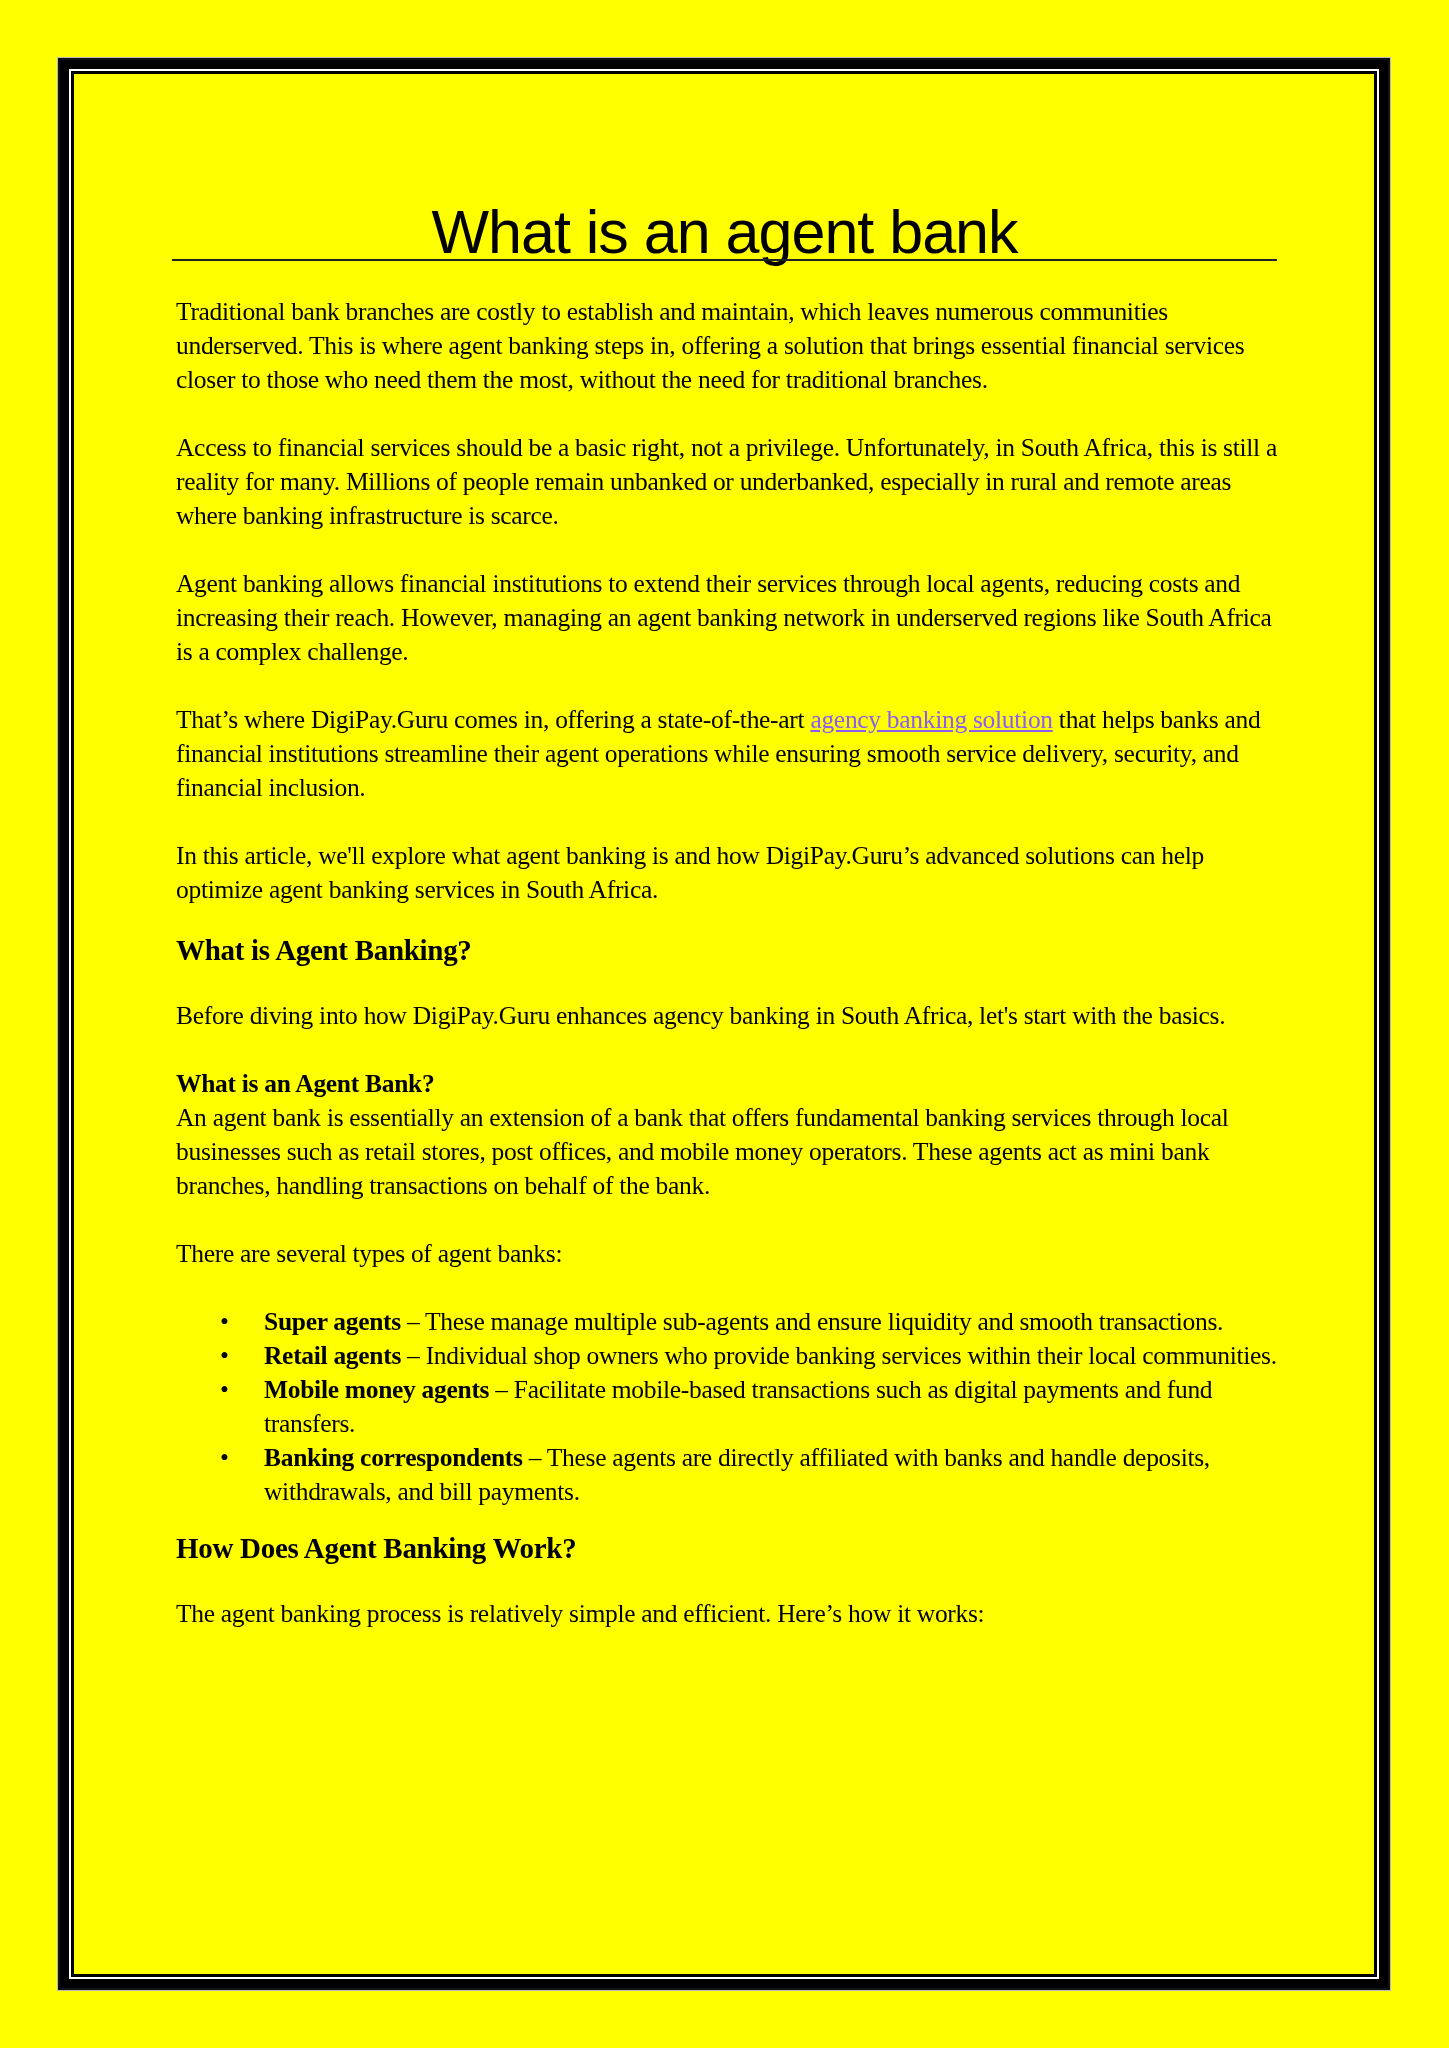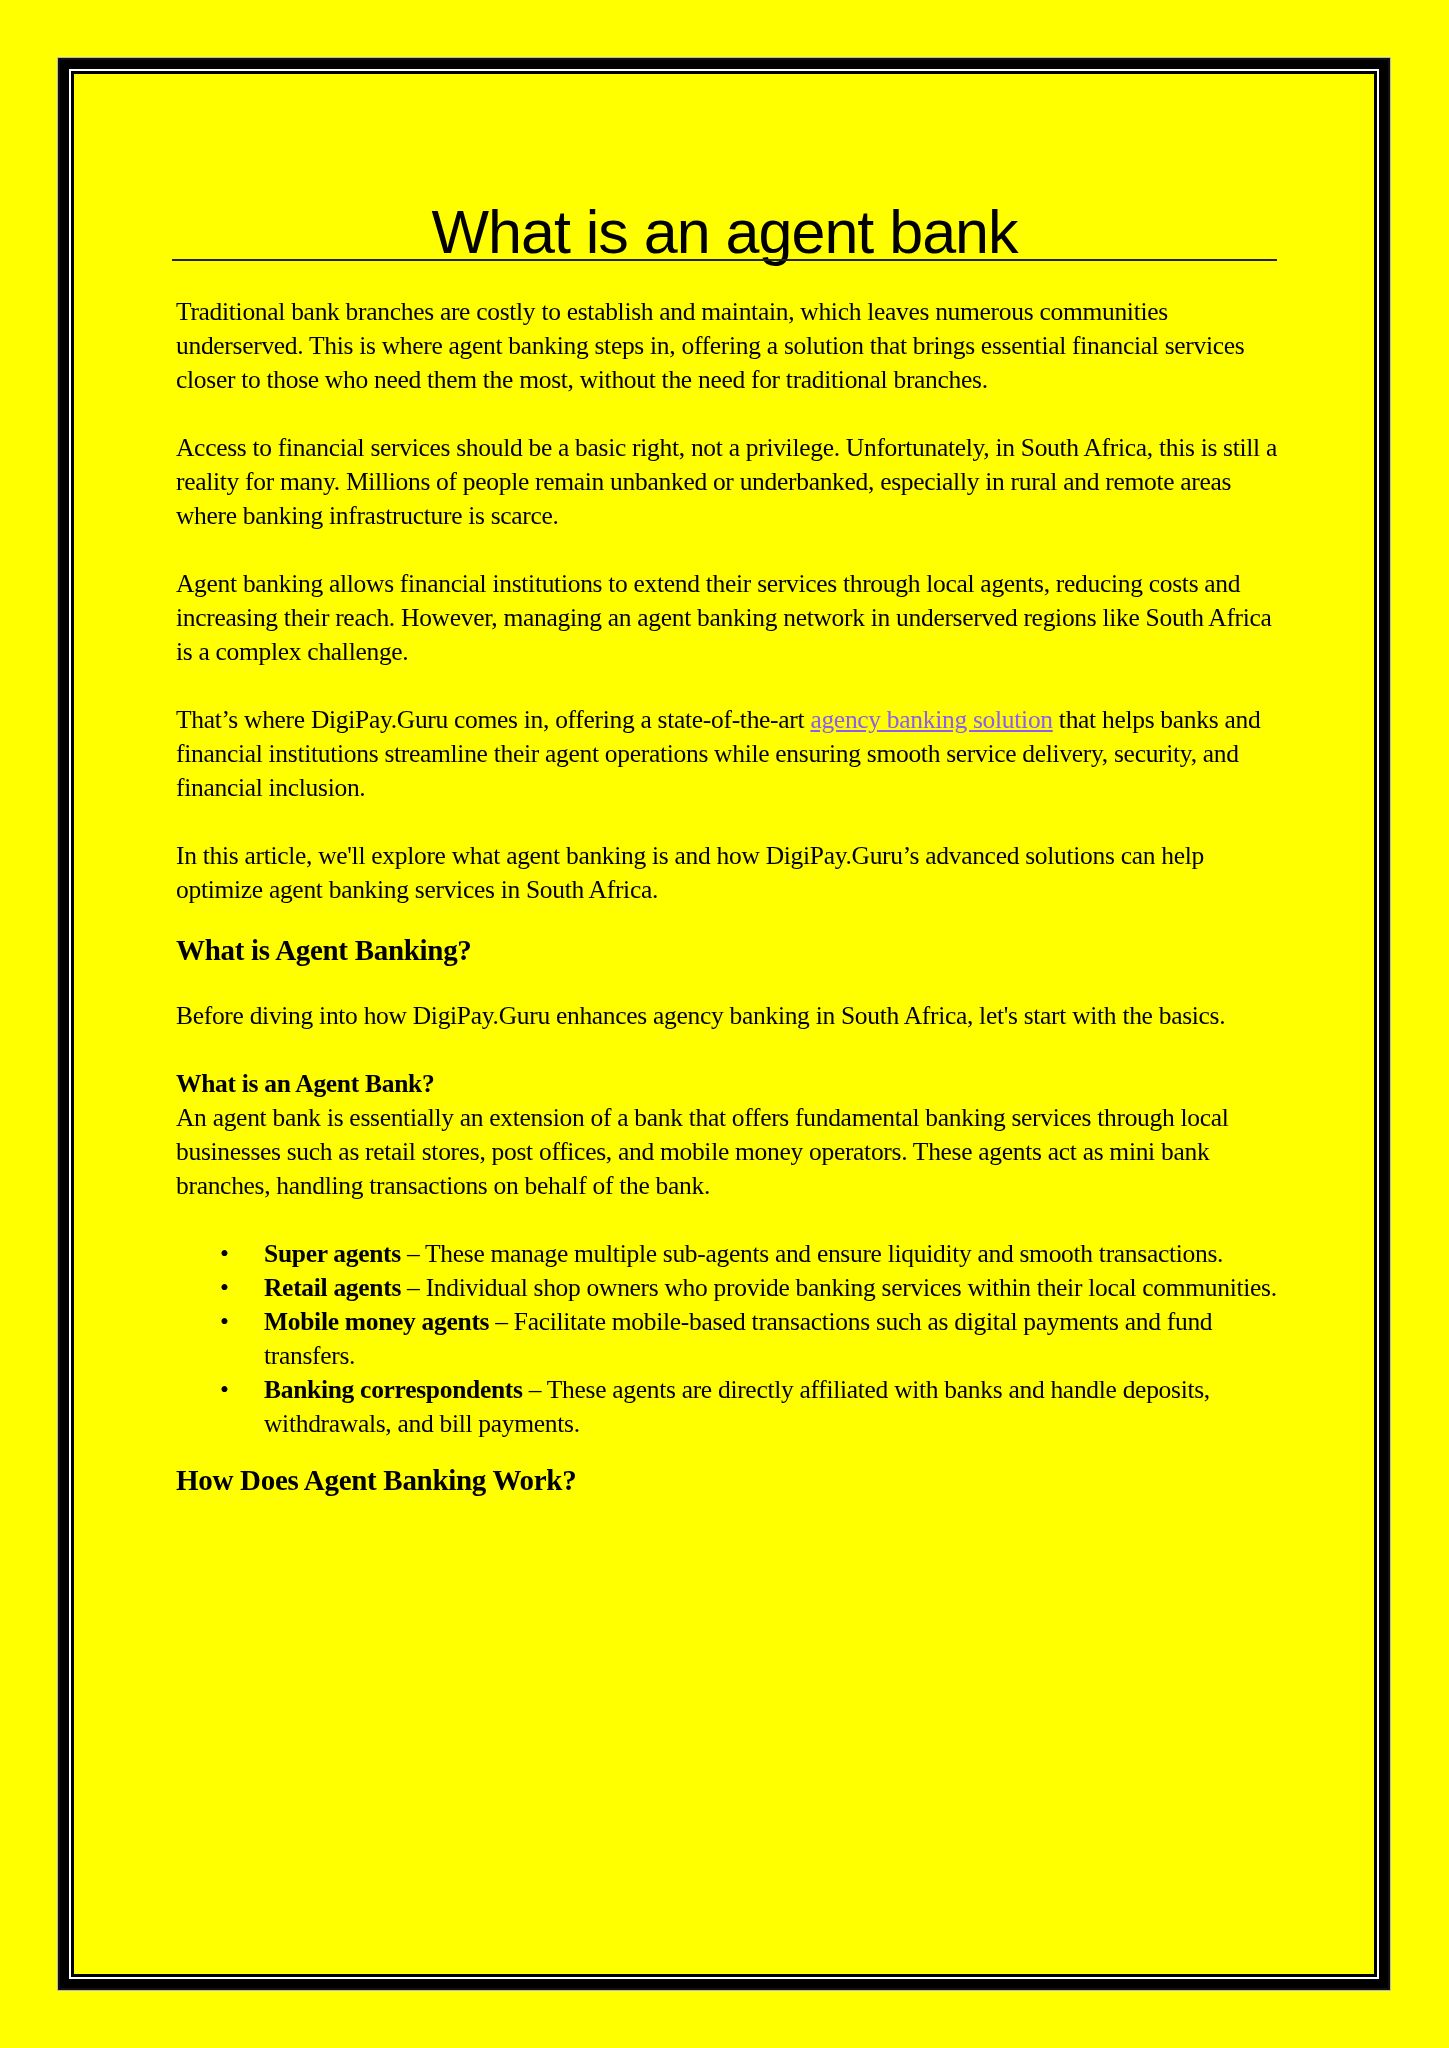--- a/index.html
+++ b/index.html
@@ -119,20 +119,21 @@
   <p class="para"><span>That’s where DigiPay.Guru comes in, offering a state-of-the-art </span><a class="link" href="#">agency banking solution</a><span> that helps banks and financial institutions streamline their agent operations while ensuring smooth service delivery, security, and financial inclusion.</span></p>
 
   <p class="para" style="margin-bottom:24px !important;">In this article, we'll explore what agent banking is and how DigiPay.Guru’s advanced solutions can help optimize agent banking services in South Africa.</p>
 
   <h2 class="h2">What is Agent Banking?</h2>
   <p class="para">Before diving into how DigiPay.Guru enhances agency banking in South Africa, let's start with the basics.</p>
 
   <h3 class="h3">What is an Agent Bank?</h3>
   <p class="para">An agent bank is essentially an extension of a bank that offers fundamental banking services through local businesses such as retail stores, post offices, and mobile money operators. These agents act as mini bank branches, handling transactions on behalf of the bank.</p>
 
+  <p class="para">There are several types of agent banks:</p>
 
   <ul class="types">
     <li>
       <span class="bullet">•</span>
       <span class="b">Super agents</span><span> – These manage multiple sub-agents and ensure liquidity and smooth transactions.</span>
     </li>
     <li>
       <span class="bullet">•</span>
       <span class="b">Retail agents</span><span> – Individual shop owners who provide banking services within their local communities.</span>
     </li>
@@ -140,13 +141,14 @@
       <span class="bullet">•</span>
       <span class="b">Mobile money agents</span><span> – Facilitate mobile-based transactions such as digital payments and fund transfers.</span>
     </li>
     <li>
       <span class="bullet">•</span>
       <span class="b">Banking correspondents</span><span> – These agents are directly affiliated with banks and handle deposits, withdrawals, and bill payments.</span>
     </li>
   </ul>
 
   <h2 class="h2">How Does Agent Banking Work?</h2>
+  <p class="para">The agent banking process is relatively simple and efficient. Here’s how it works:</p>
 </div>
 
 </body></html>

